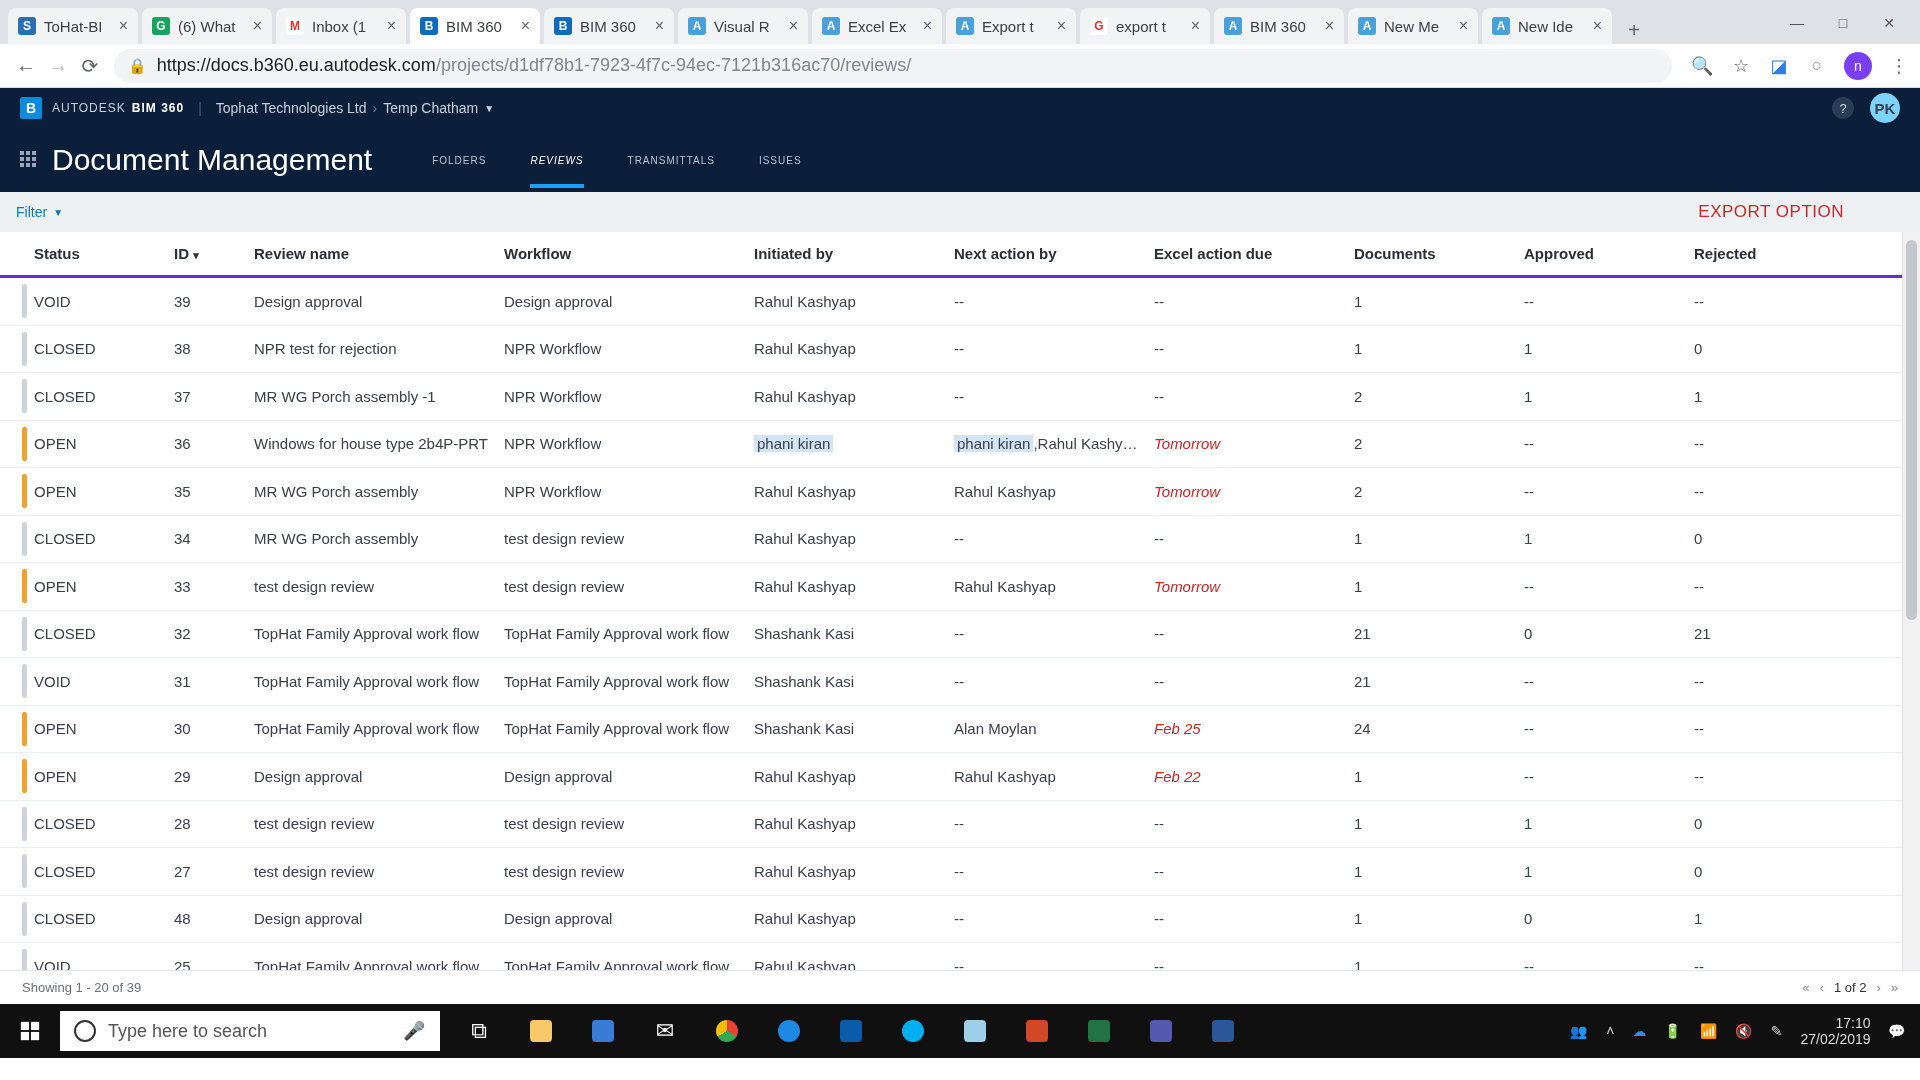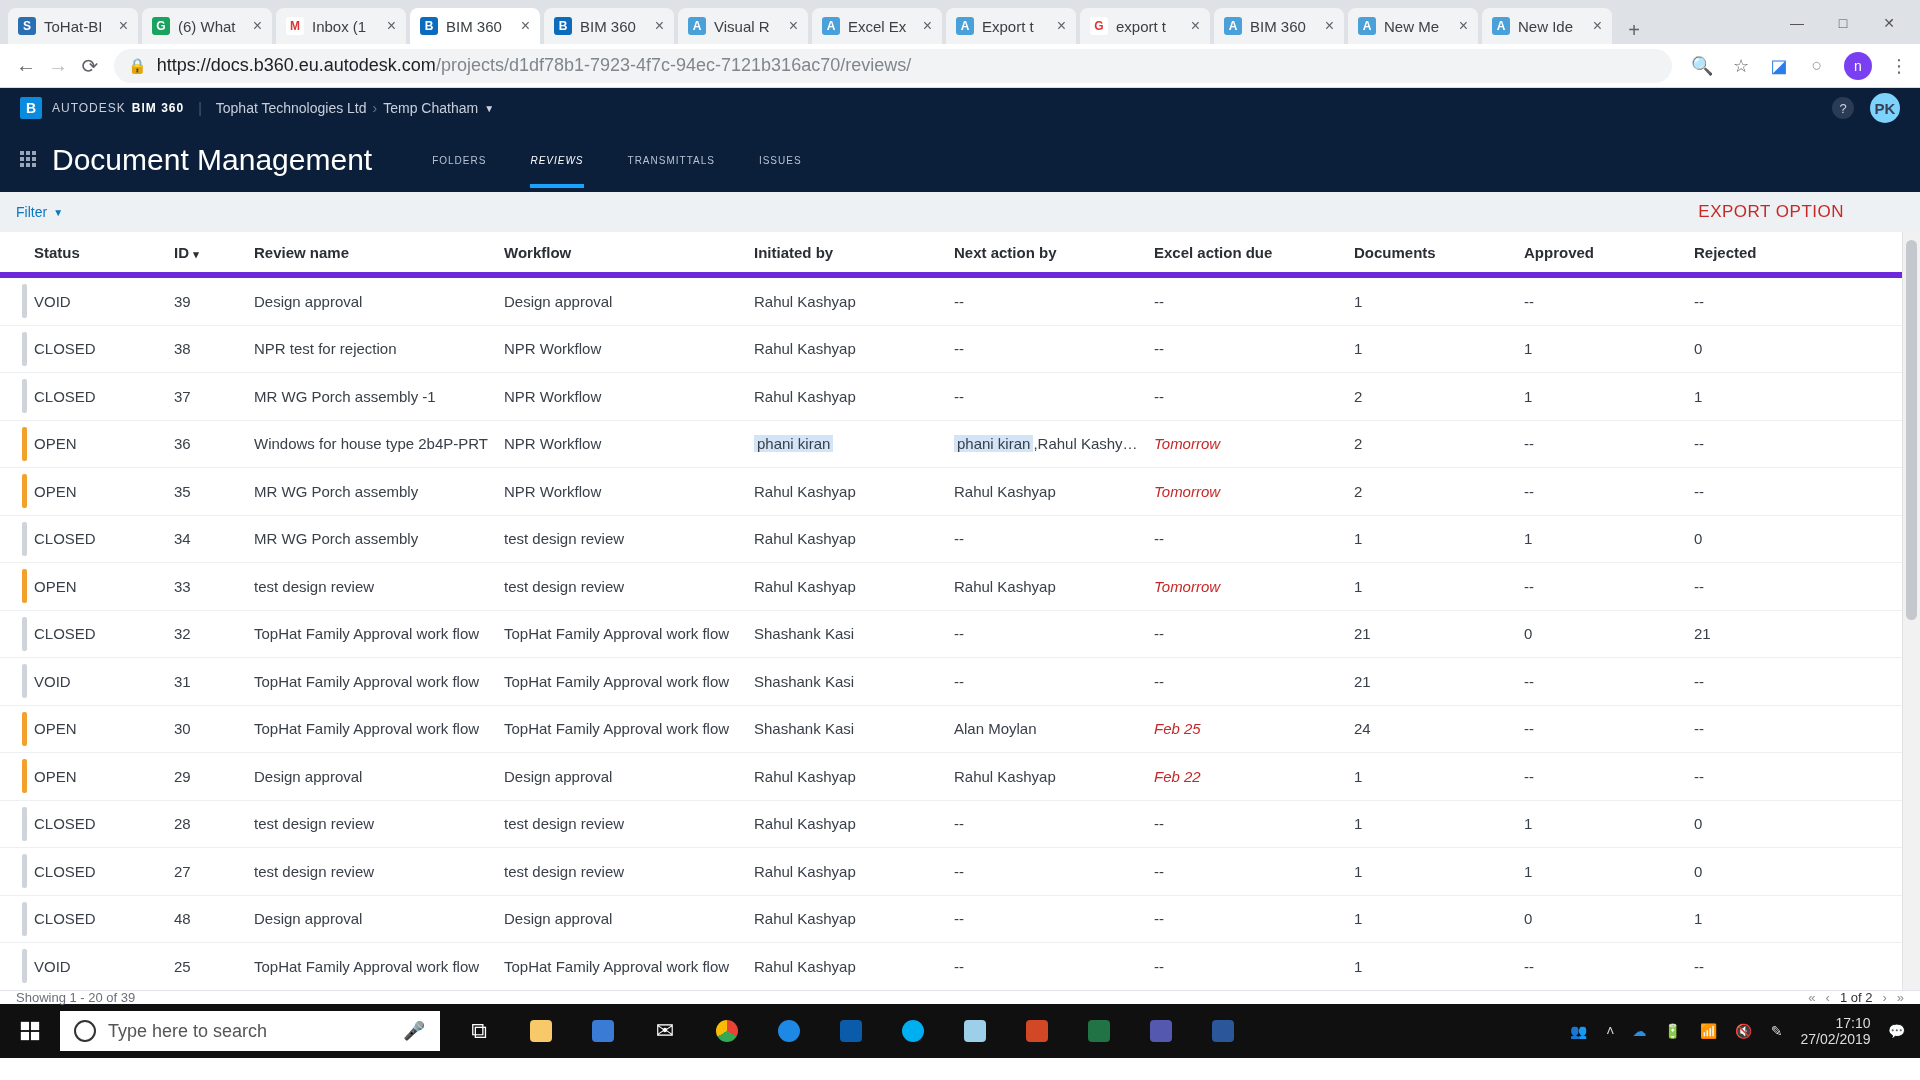--- a/index.html
+++ b/index.html
@@ -41,31 +41,31 @@
   .appnav .tab { background:none; min-width:auto; max-width:none; height:auto; padding:0; border-radius:0; color:#b9c2d2; font-size:10px; letter-spacing:1px; margin-right:44px; cursor:pointer; position:relative; }
   .appnav .tab.active { color:#fff;font-style:italic; }
   .appnav .tab.active::after { content:""; position:absolute; left:0; right:0; bottom:-22px; height:4px; background:#19a3ff; }
   
   .content { background:#eef1f4; height:calc(1080px - 44px - 44px - 40px - 64px - 22px - 54px); display:flex; flex-direction:column;justify-content:flex-end; }
   .filterrow { height:40px; display:flex; align-items:center; padding:0 16px; }
   .filterbtn { color:#0b77c2; font-size:14px; cursor:pointer; display:flex; align-items:center; gap:6px; }
   .export { margin-left:auto; color:#c62828; font-size:17px; letter-spacing:0.5px; font-weight:500; cursor:pointer; margin-right:60px; }
   .tablewrap { flex:1; display:flex; overflow:hidden; }
   .table { flex:1; background:#fff; margin:0 0 0 0; overflow:hidden; }
-  .thead { display:grid; grid-template-columns: 28px 140px 80px 250px 250px 200px 200px 200px 170px 170px 150px; height:46px; align-items:center; font-size:15px; font-weight:600; color:#2b2f35; border-bottom:6px solid #6d28d9; background:#fff; }
+  .thead { display:grid; grid-template-columns: 28px 140px 80px 250px 250px 200px 200px 200px 170px 170px 150px; height:46px; align-items:center; font-size:15px; font-weight:600; color:#2b2f35; border-bottom:3px solid #6d28d9; background:#fff; }
   .thead > div { padding:0 6px; }
   .trow { display:grid; grid-template-columns: 28px 140px 80px 250px 250px 200px 200px 200px 170px 170px 150px; height:47.5px; align-items:center; font-size:15px; color:#3a4049; border-bottom:1px solid #edf0f3; }
   .trow > div { padding:0 6px; white-space:nowrap; overflow:hidden; text-overflow:ellipsis; }
   .bar { width:5px; height:34px; background:#cfd4da; border-radius:2px; margin-left:16px; }
   .bar.open { background:#f1a12c; }
   .due { color:#c62828;font-style:italic; }
   .hl { background:#d2e4f5; padding:1px 3px; border-radius:2px; }
   .scroll { width:18px; background:#f1f1f1; border-left:1px solid #e2e2e2; position:relative; }
   .scroll .thumb { position:absolute; top:8px; left:3px; right:3px; height:380px; background:#c4c7cc; border-radius:6px; }
-  .footer { height:14px; background:#fff; border-top:1px solid #e2e6eb; display:flex; align-items:center; padding:0 16px; font-size:13px; color:#6a7079; }
+  .footer { height:34px; background:#fff; border-top:1px solid #e2e6eb; display:flex; align-items:center; padding:0 22px; font-size:13px; color:#6a7079; }
   .pager { margin-left:auto; display:flex; align-items:center; gap:10px; color:#8a8f97; }
   .pager span.cur { color:#2b2f35; }
   
   .taskbar { height:54px; background:#101010; display:flex; align-items:center; color:#fff; font-size:14px; }
   .taskbar .start { width:60px; height:100%; display:flex; align-items:center; justify-content:center; }
   .taskbar .start svg { width:22px; height:22px; fill:#fff; }
   .taskbar .search { width:380px; height:40px; background:#fff; color:#555; display:flex; align-items:center; padding:0 14px; gap:12px; font-size:18px; }
   .taskbar .search .circ { width:22px; height:22px; border:2px solid #333; border-radius:50%; }
   .taskbar .apps { display:flex; align-items:center; height:100%; margin-left:8px; }
   .taskbar .apps .a { width:62px; height:100%; display:flex; align-items:center; justify-content:center; font-size:22px; }

